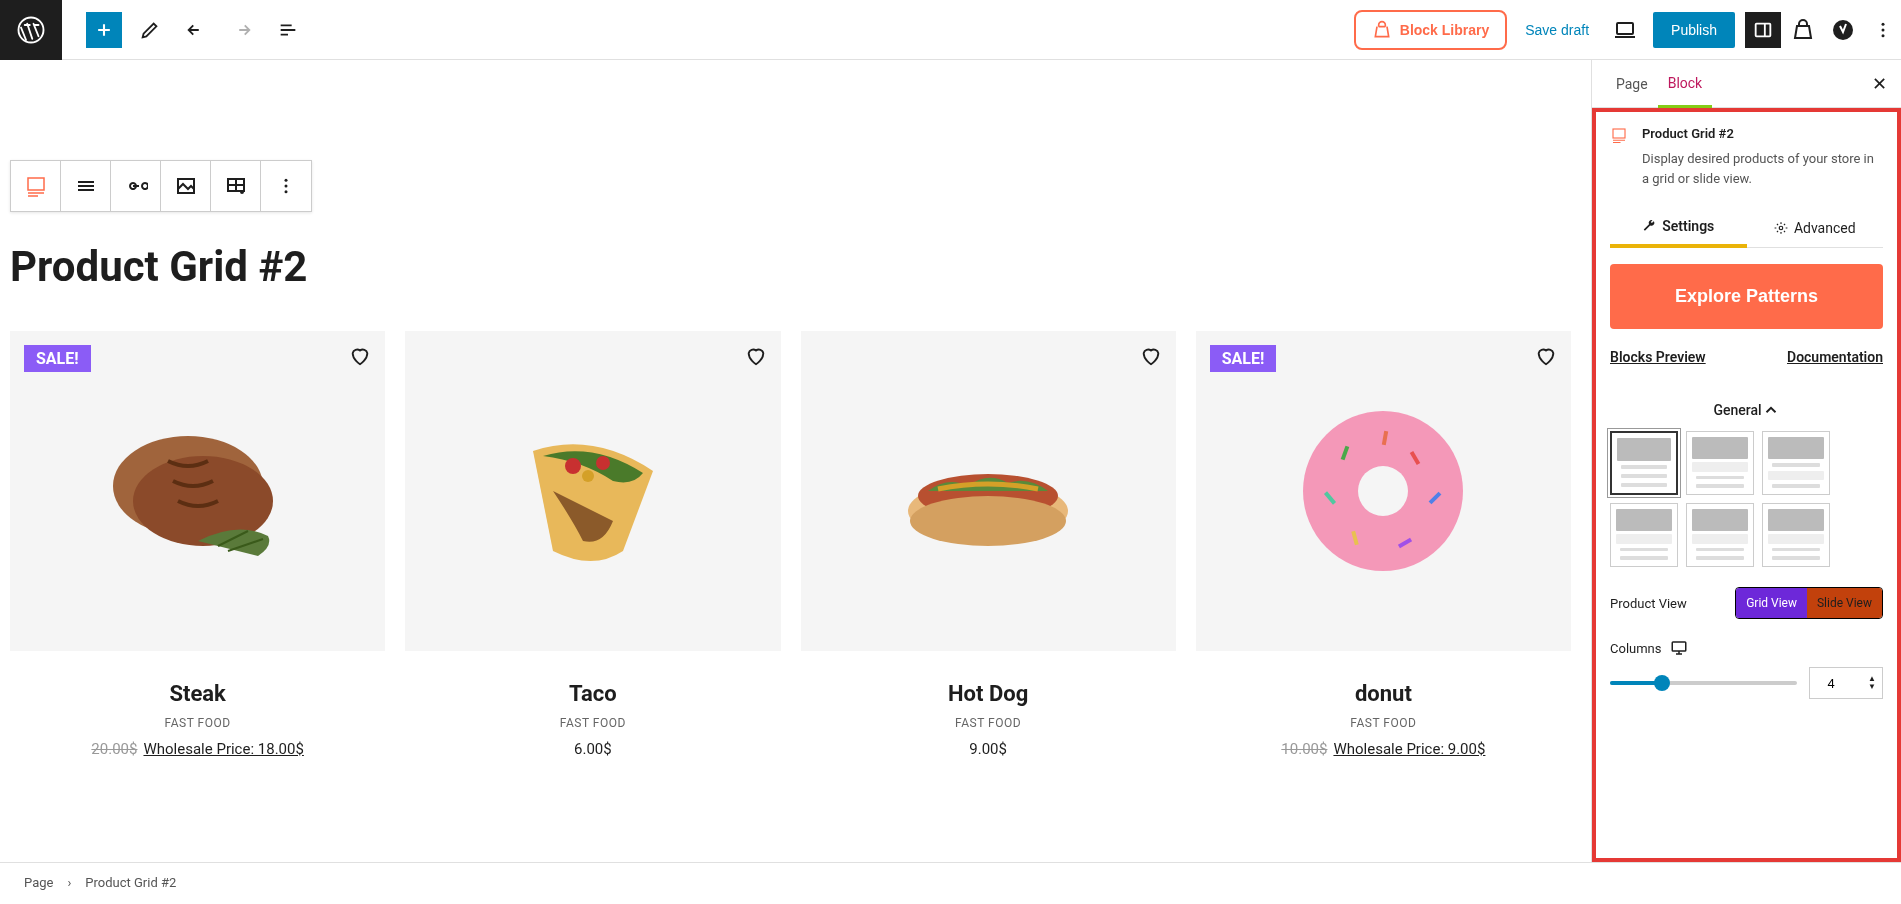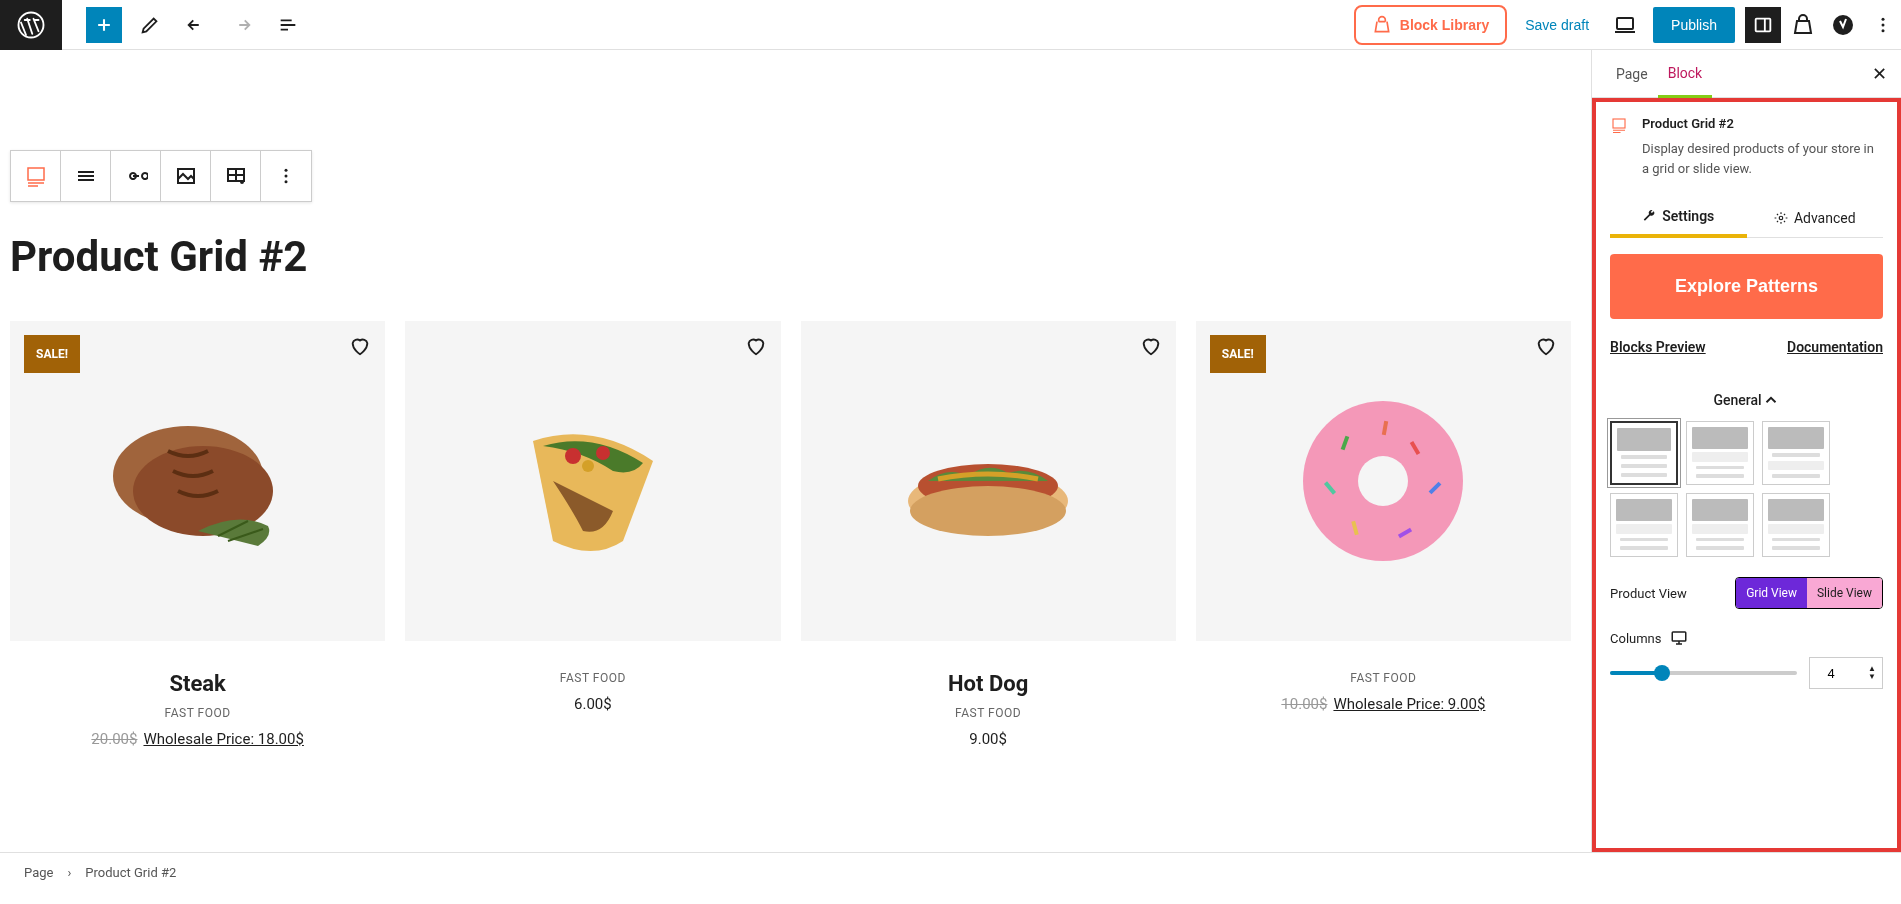--- a/index.html
+++ b/index.html
@@ -1,17 +1,17 @@
 <!DOCTYPE html>
 <html><head>
 <meta charset="utf-8">
 <style>
 * { box-sizing: border-box; margin: 0; padding: 0; }
 body { font-family: -apple-system, BlinkMacSystemFont, "Segoe UI", Roboto, sans-serif; font-size: 13px; color: #1e1e1e; background: #fff; overflow: hidden; width: 1901px; height: 904px; }
-.top-toolbar { height: 50px; background: #fff; border-bottom: 1px solid #e0e0e0; display: flex; align-items: center; padding: 0; }
+.top-toolbar { height: 60px; background: #fff; border-bottom: 1px solid #e0e0e0; display: flex; align-items: center; padding: 0; }
 .wp-logo { width: 62px; height: 62px; background: #1e1e1e; display: flex; align-items: center; justify-content: center; color: #fff; }
 .add-block-btn { width: 36px; height: 36px; background: #0085ba; color: #fff; margin-left: 24px; border: none; display: flex; align-items: center; justify-content: center; font-size: 22px; cursor: pointer; }
 .tool-btn { width: 36px; height: 36px; background: transparent; border: none; display: flex; align-items: center; justify-content: center; margin-left: 10px; cursor: pointer; color: #1e1e1e; }
 .tool-btn.disabled { color: #b0b0b0; }
 .spacer { flex: 1; }
 .block-library-btn { border: 2px solid #ff6b4a; color: #ff6b4a; background: #fff; padding: 8px 16px; border-radius: 8px; display: flex; align-items: center; gap: 8px; font-weight: 600; font-size: 14px; cursor: pointer; }
 .save-draft { color: #0085ba; background: none; border: none; margin: 0 18px; font-size: 14px; cursor: pointer; }
 .device-btn { width: 36px; height: 36px; background: transparent; border: none; display: flex; align-items: center; justify-content: center; cursor: pointer; }
 .publish-btn { background: #0085ba; color: #fff; border: none; padding: 10px 18px; font-size: 14px; border-radius: 2px; margin: 0 10px; cursor: pointer; }
 .settings-btn { width: 36px; height: 36px; background: #1e1e1e; border: none; display: flex; align-items: center; justify-content: center; cursor: pointer; }
@@ -21,21 +21,21 @@
 .editor-canvas::-webkit-scrollbar { width: 14px; }
 .editor-canvas::-webkit-scrollbar-thumb { background: #c0c0c0; border-radius: 0; }
 .block-toolbar { display: flex; border: 1px solid #ccc; background: #fff; margin: 100px 0 30px 0; width: fit-content; box-shadow: 0 1px 3px rgba(0,0,0,0.1); }
 .block-toolbar-item { width: 50px; height: 50px; border-right: 1px solid #ccc; display: flex; align-items: center; justify-content: center; cursor: pointer; }
 .block-toolbar-item:last-child { border-right: none; }
 .block-toolbar-item.active { color: #ff6b4a; }
 .grid-heading { font-size: 42px; font-weight: 700; margin: 0 0 40px 0; }
 .product-grid { display: flex; gap: 20px; padding-right: 20px; }
 .product-card { flex: 1; display: flex; flex-direction: column; }
 .product-img-wrap { background: #f5f5f5; height: 320px; position: relative; display: flex; align-items: center; justify-content: center; }
-.sale-badge { position: absolute; top: 14px; left: 14px; background: #a16207; color: #fff; padding: 12px 12px; font-size: 12px; font-weight: 700; }
+.sale-badge { position: absolute; top: 14px; left: 14px; background: #8b5cf6; color: #fff; padding: 4px 12px; font-size: 16px; font-weight: 700; }
 .heart-icon { position: absolute; top: 14px; right: 14px; }
 .product-img { width: 80%; height: 80%; display: flex; align-items: center; justify-content: center; }
 .product-info { text-align: center; padding: 30px 0 0 0; }
 .product-name { font-size: 22px; font-weight: 700; margin-bottom: 10px; }
 .product-cat { font-size: 12px; color: #666; letter-spacing: 0.5px; margin-bottom: 10px; }
 .product-price { font-size: 15px; }
 .old-price { text-decoration: line-through; color: #999; margin-right: 6px; }
 .wholesale { text-decoration: underline; }
 .sidebar { width: 310px; border-left: 1px solid #e0e0e0; background: #fff; display: flex; flex-direction: column; position: relative; }
 .sidebar-tabs { display: flex; align-items: center; padding: 0 14px; height: 48px; border-bottom: 1px solid #e0e0e0; }
@@ -56,21 +56,21 @@
 .panel-header { display: flex; justify-content: center; align-items: center; font-size: 14px; font-weight: 500; padding: 12px 0; cursor: pointer; }
 .style-grid { display: flex; flex-wrap: wrap; gap: 8px; margin-bottom: 20px; }
 .style-thumb { width: 68px; height: 64px; border: 1px solid #ccc; background: #fff; cursor: pointer; display: flex; flex-direction: column; padding: 5px; gap: 3px; }
 .style-thumb.selected { border: 2px solid #333; box-shadow: 0 0 0 2px #fff, 0 0 0 3px #999; }
 .thumb-top { height: 24px; background: #bbb; border-radius: 1px; }
 .thumb-mid { height: 10px; background: #eee; border-radius: 1px; }
 .thumb-line { height: 4px; background: #ddd; margin: 1px 4px; border-radius: 1px; }
 .control-row { display: flex; justify-content: space-between; align-items: center; margin-bottom: 20px; }
 .control-label { font-size: 13px; }
 .toggle-group { display: flex; border: 1px solid #000; border-radius: 4px; overflow: hidden; }
-.toggle-opt { padding: 8px 10px; font-size: 12px; cursor: pointer; background: #f9a8d4; }
+.toggle-opt { padding: 8px 10px; font-size: 12px; cursor: pointer; background: #c2410c; }
 .toggle-opt.active { background: #6d28d9; color: #fff; }
 .columns-row { display: flex; align-items: center; gap: 8px; margin-bottom: 10px; }
 .slider-row { display: flex; align-items: center; gap: 12px; }
 .slider { flex: 1; height: 4px; background: #ccc; border-radius: 2px; position: relative; cursor: pointer; }
 .slider-fill { position: absolute; left: 0; height: 100%; background: #0085ba; border-radius: 2px; }
 .slider-thumb { position: absolute; top: 50%; transform: translate(-50%, -50%); width: 16px; height: 16px; background: #0085ba; border-radius: 50%; }
 .num-input { width: 74px; height: 32px; border: 1px solid #ccc; display: flex; align-items: center; padding: 0 6px; }
 .num-input input { border: none; width: 30px; text-align: center; font-size: 13px; outline: none; }
 .spinner { display: flex; flex-direction: column; margin-left: auto; font-size: 8px; line-height: 1; }
 .breadcrumb { height: 40px; border-top: 1px solid #e0e0e0; display: flex; align-items: center; padding: 0 24px; font-size: 13px; color: #555; gap: 14px; }
@@ -229,20 +229,21 @@
                 <path d="M40 60 Q100 40 160 80 L130 160 Q100 180 60 160 Z" fill="#e8b85a"></path>
                 <path d="M50 65 Q100 50 150 82 Q140 95 120 90 Q90 70 50 65" fill="#4a7a2a"></path>
                 <circle cx="80" cy="75" r="8" fill="#c83030"></circle>
                 <circle cx="110" cy="72" r="7" fill="#c83030"></circle>
                 <circle cx="95" cy="85" r="6" fill="#d4a028"></circle>
                 <path d="M60 100 Q80 130 90 150 Q110 155 120 130" fill="#8b5a2a"></path>
               </svg>
             </div>
         </div>
         <div class="product-info">
+          <div class="product-name">Taco</div>
           <div class="product-cat">FAST FOOD</div>
           <div class="product-price">6.00$</div>
         </div>
       </div>
 
       <div class="product-card">
         <div class="product-img-wrap">
           <svg class="heart-icon" width="22" height="22" viewBox="0 0 24 24" fill="none" stroke="#1e1e1e" stroke-width="2">
               <path d="M12 21s-8-5-8-12a5 5 0 0 1 8-3 5 5 0 0 1 8 3c0 7-8 12-8 12z"></path>
             </svg>
@@ -277,20 +278,21 @@
                 <rect x="130" y="60" width="4" height="14" fill="#e85050" transform="rotate(-30 132 67)"></rect>
                 <rect x="150" y="100" width="4" height="14" fill="#5080e8" transform="rotate(45 152 107)"></rect>
                 <rect x="70" y="140" width="4" height="14" fill="#e8c050" transform="rotate(-15 72 147)"></rect>
                 <rect x="120" y="145" width="4" height="14" fill="#a050e8" transform="rotate(60 122 152)"></rect>
                 <rect x="45" y="100" width="4" height="14" fill="#50c8a0" transform="rotate(-40 47 107)"></rect>
                 <rect x="100" y="40" width="4" height="14" fill="#e87050" transform="rotate(10 102 47)"></rect>
               </svg>
             </div>
         </div>
         <div class="product-info">
+          <div class="product-name">donut</div>
           <div class="product-cat">FAST FOOD</div>
           <div class="product-price"><span class="old-price">10.00$</span><span class="wholesale">Wholesale Price: 9.00$</span></div>
         </div>
       </div>
     </div>
   </div>
 
   <div class="sidebar">
     <div class="sidebar-tabs">
       <div class="sidebar-tab">Page</div>

